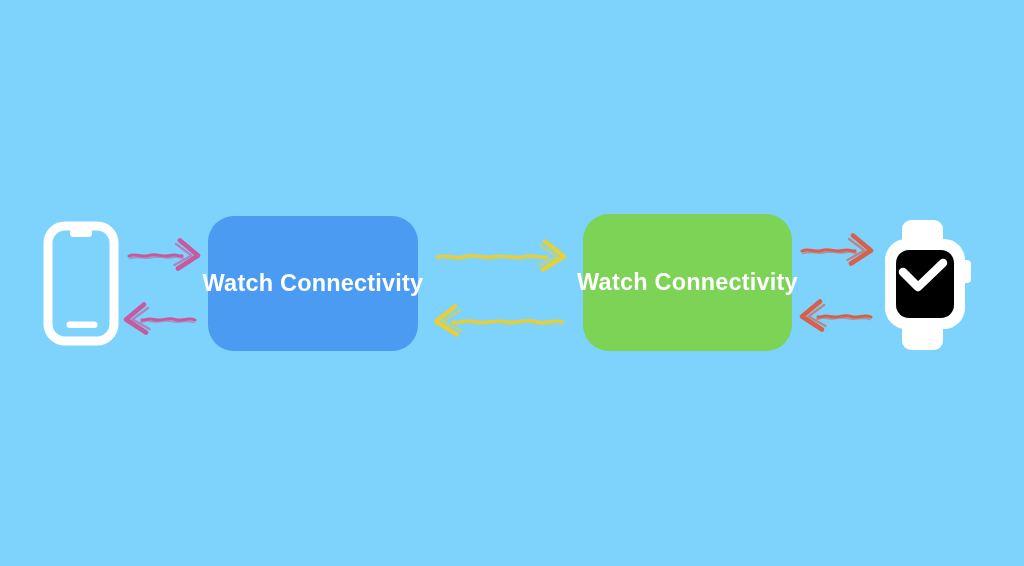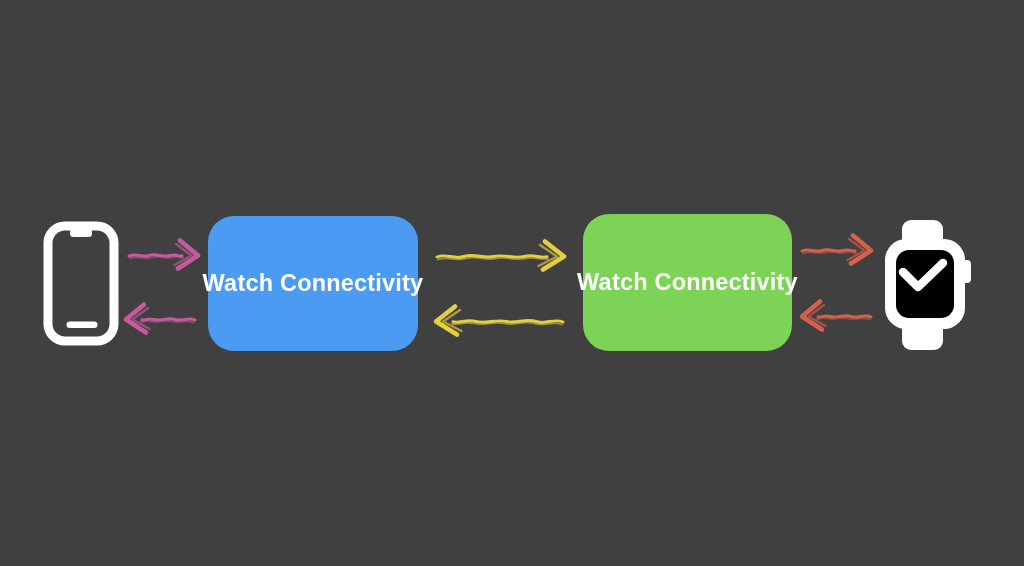--- a/index.html
+++ b/index.html
@@ -54,21 +54,21 @@
   .pos-yellow-left  { left: 430px; top: 302px; }
   .pos-red-right    { left: 799px; top: 231px; }
   .pos-red-left     { left: 798px; top: 297px; }
 
   .pos-phone { left: 43px;  top: 221px; }
   .pos-watch { left: 884px; top: 219px; }
 </style>
 </head>
 <body>
 
-<div class="canvas" style="background: #404040;">
+<div class="canvas" style="background: #7dd3fc;">
 
   <div class="abs device-icon pos-phone">
     <svg width="76" height="125" viewBox="0 0 76 125" aria-hidden="true">
       <rect x="5" y="5" width="66" height="115" rx="17" fill="none" stroke="#fff" stroke-width="9"></rect>
       <rect x="27" y="8" width="22" height="8" rx="3.5" fill="#fff"></rect>
       <rect x="23.5" y="100.5" width="31" height="6.5" rx="3.25" fill="#fff"></rect>
     </svg>
   </div>
 
   <div class="arrow pos-pink-right" style="color: rgb(199, 90, 158);">

